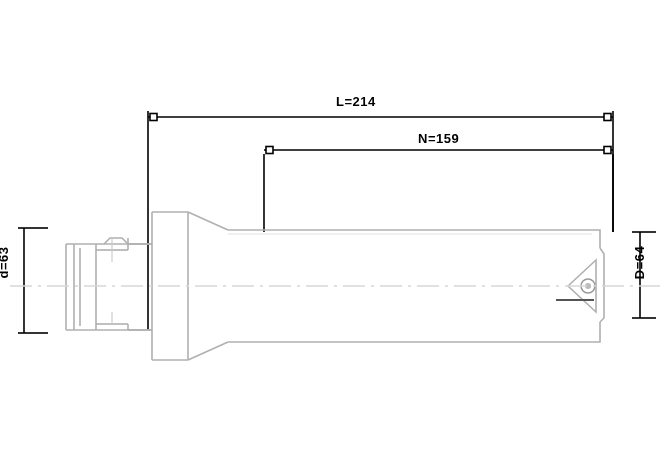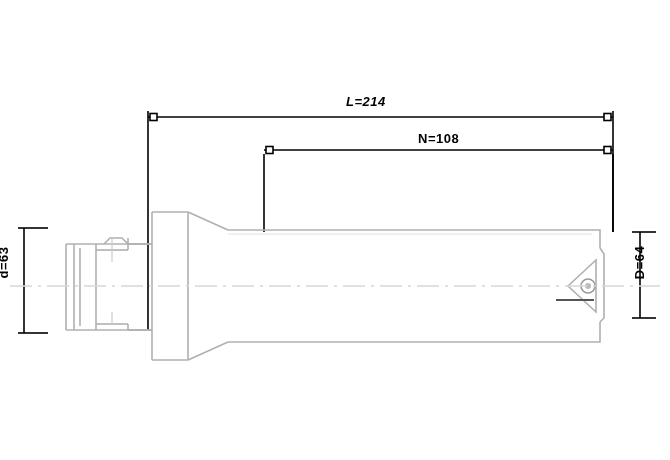--- a/index.html
+++ b/index.html
@@ -25,23 +25,22 @@
   .dim-text {
     position: absolute;
     font-family: "Liberation Sans", sans-serif;
     font-size: 13px;
     font-weight: 700;
     color: #000000;
     letter-spacing: 0.5px;
     white-space: nowrap;
   }
   #label-L {
-    left: 346px;
+    left: 336px;
     top: 94px;
-    font-style: italic;
   }
   #label-N {
     left: 418px;
     top: 131px;
   }
   #label-d {
     left: -13px;
     top: 255px;
     transform: rotate(-90deg);
     transform-origin: center center;
@@ -158,20 +157,20 @@
     <circle cx="588" cy="286" r="3" fill="#bbbbbb" stroke="none"></circle>
 
     <line x1="10" y1="286" x2="660" y2="286" stroke="#d8d8d8" stroke-width="1.4" stroke-dasharray="22 6 3 6"></line>
 
     <line x1="228" y1="234" x2="592" y2="234" stroke="#e2e2e2" stroke-width="1.2"></line>
 
   </svg>
 
   <div class="dim-text" id="label-L">L=214</div>
 
-  <div class="dim-text" id="label-N">N=108</div>
+  <div class="dim-text" id="label-N">N=159</div>
 
   <div class="dim-text" id="label-d">d=63</div>
 
   <div class="dim-text" id="label-D">D=64</div>
 
 
 </div>
 
 </body></html>

